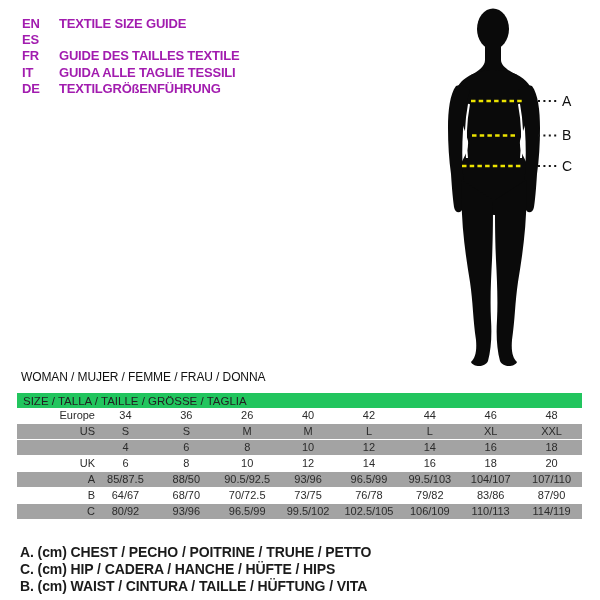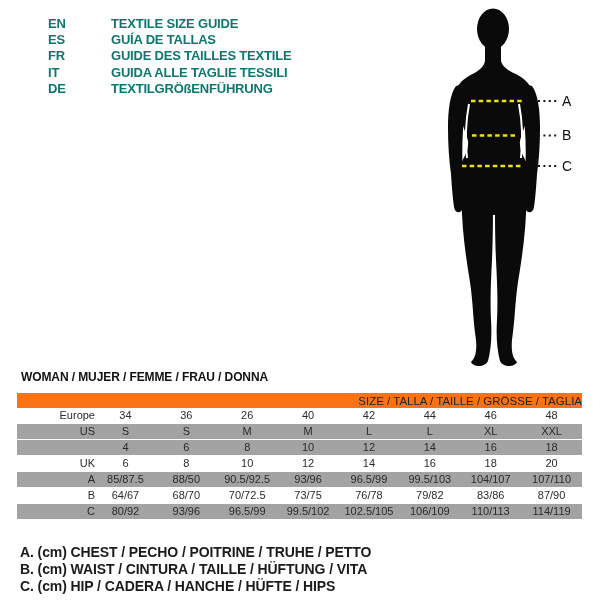--- a/index.html
+++ b/index.html
@@ -5,46 +5,46 @@
   html,body { margin:0; padding:0; background:#fff; }
   .canvas {
     position:relative; width:600px; height:600px; background:#ffffff;
     font-family:"Liberation Sans", sans-serif; overflow:hidden; color:#1d1d1d;
   }
 
   
   .lang-list { position:absolute; left:22px; top:15px; }
   .lang-row { display:flex; height:16.3px; align-items:center; }
   .lang-code, .lang-title {
-    font-weight:bold; font-size:13px; letter-spacing:-0.2px; color:#0f766e; white-space:nowrap;margin-left:26px;
+    font-weight:bold; font-size:13px; letter-spacing:-0.2px; color:#a21caf; white-space:nowrap;
   }
   .lang-code { width:37px; }
 
   
   .figure-svg { position:absolute; left:425px; top:2px; }
   .yline { stroke:#ece300; stroke-width:2.4; stroke-dasharray:4.5 3.2; fill:none; }
   .bline { stroke:#161616; stroke-width:2.2; stroke-dasharray:2 3.4; fill:none; }
   .gapline { stroke:#ffffff; stroke-width:2; fill:none; }
   .measure-label { position:absolute; font-size:14px; color:#101010; }
   .lbl-a { left:562px; top:93px; }
   .lbl-b { left:562px; top:127px; }
   .lbl-c { left:562px; top:158px; }
 
   
-  .section-title { position:absolute; left:21px; top:370px; font-size:12px; font-weight:bold; color:#111; letter-spacing:-0.1px; }
+  .section-title { position:absolute; left:21px; top:370px; font-size:12px; font-weight:normal; color:#111; letter-spacing:-0.1px; }
 
   
   .size-table {
     position:absolute; left:17px; top:393px; width:565px;
     border-collapse:separate; border-spacing:0; table-layout:fixed;
     font-size:11px; color:#2b2b2b;
   }
   .size-table col.c-label { width:78px; }
   .size-table th {
-    background:#f97316; text-align:right; font-weight:normal; color:#222;
+    background:#22c55e; text-align:left; font-weight:normal; color:#222;
     font-size:11.5px; height:15px; padding:0 0 0 6px; box-sizing:border-box;
   }
   .size-table td {
     height:16px; box-sizing:border-box; text-align:center; padding:0;
     border-bottom:1px solid #ffffff; line-height:15px;
   }
   .size-table td.lbl { text-align:right; padding-left:6px; }
   .size-table tr.shaded td { background:#a3a3a3; }
 
   
@@ -59,21 +59,20 @@
 
 <div class="canvas">
 
   <div class="lang-list">
     <div class="lang-row">
       <span class="lang-code">EN</span>
       <span class="lang-title">TEXTILE SIZE GUIDE</span>
     </div>
     <div class="lang-row">
       <span class="lang-code">ES</span>
-      <span class="lang-title">GUÍA DE TALLAS</span>
     </div>
     <div class="lang-row">
       <span class="lang-code">FR</span>
       <span class="lang-title">GUIDE DES TAILLES TEXTILE</span>
     </div>
     <div class="lang-row">
       <span class="lang-code">IT</span>
       <span class="lang-title">GUIDA ALLE TAGLIE TESSILI</span>
     </div>
     <div class="lang-row">
@@ -217,17 +216,17 @@
         <td>102.5/105</td>
         <td>106/109</td>
         <td>110/113</td>
         <td>114/119</td>
       </tr>
     </tbody>
   </table>
 
   <div class="legend">
     <div class="legend-line">A. (cm) CHEST / PECHO / POITRINE / TRUHE / PETTO</div>
+    <div class="legend-line">C. (cm) HIP / CADERA / HANCHE / HÜFTE / HIPS</div>
     <div class="legend-line">B. (cm) WAIST / CINTURA / TAILLE / HÜFTUNG / VITA</div>
-    <div class="legend-line">C. (cm) HIP / CADERA / HANCHE / HÜFTE / HIPS</div>
   </div>
 
 </div>
 
 </body></html>

